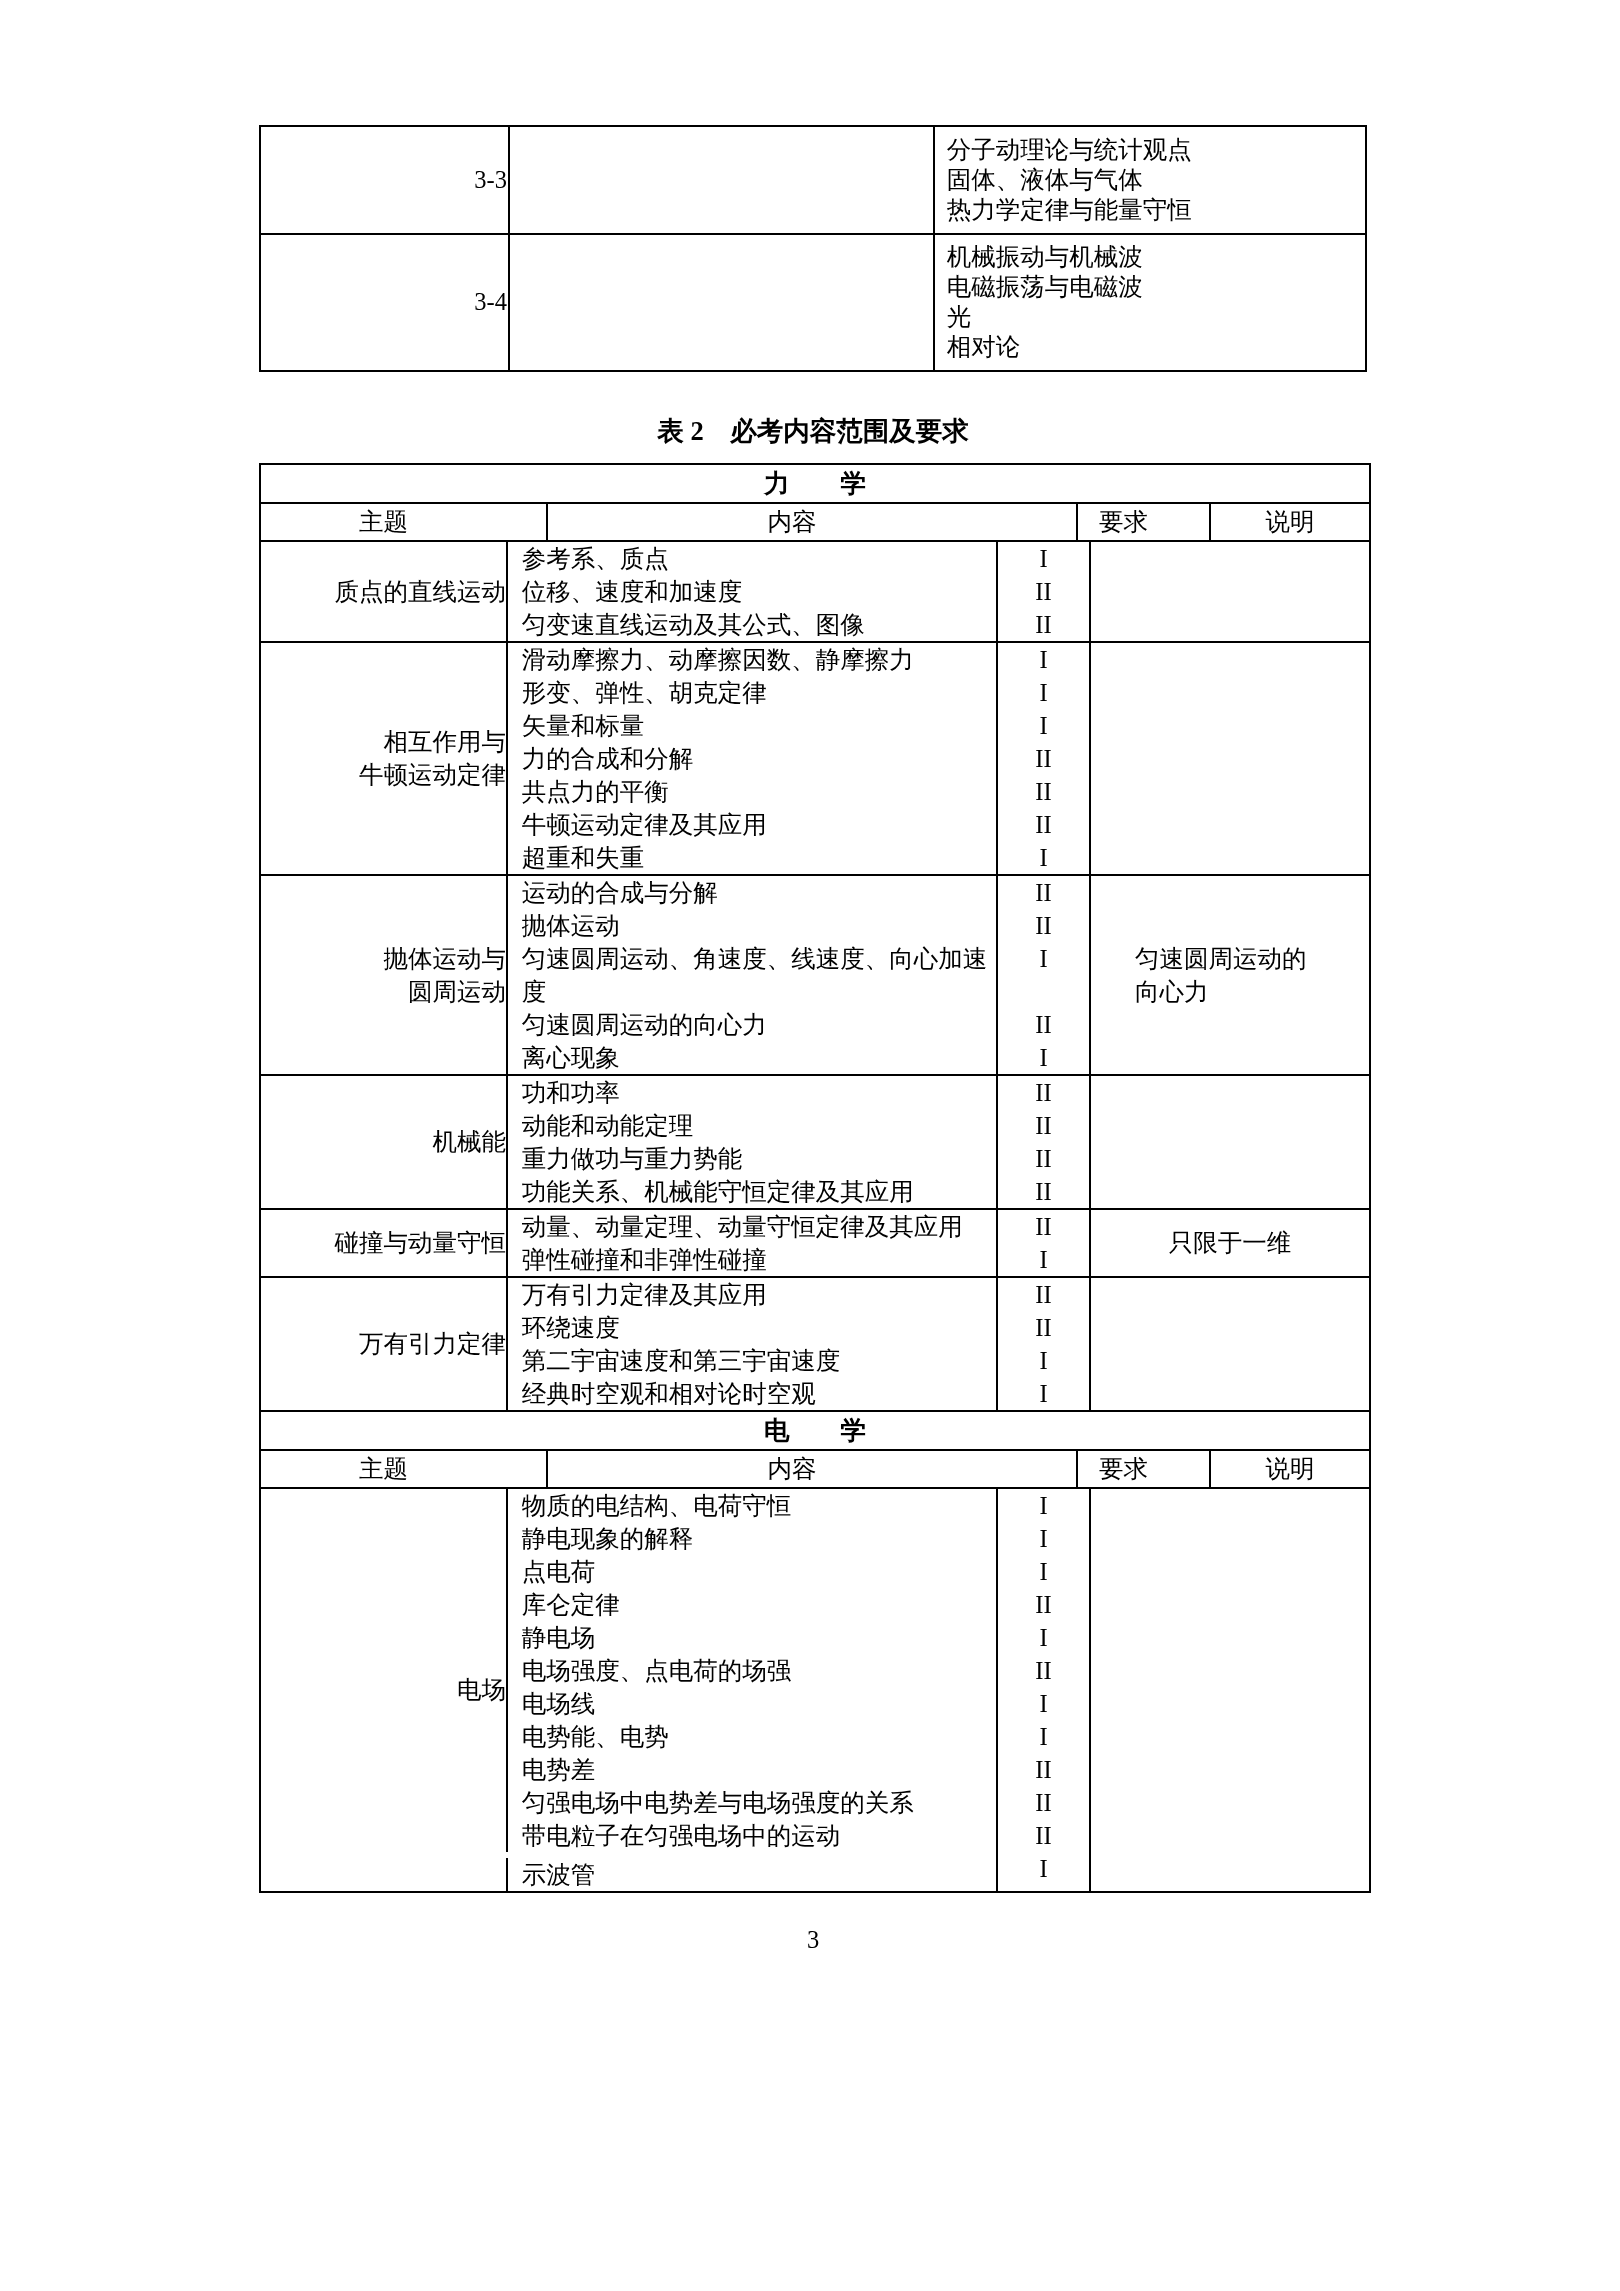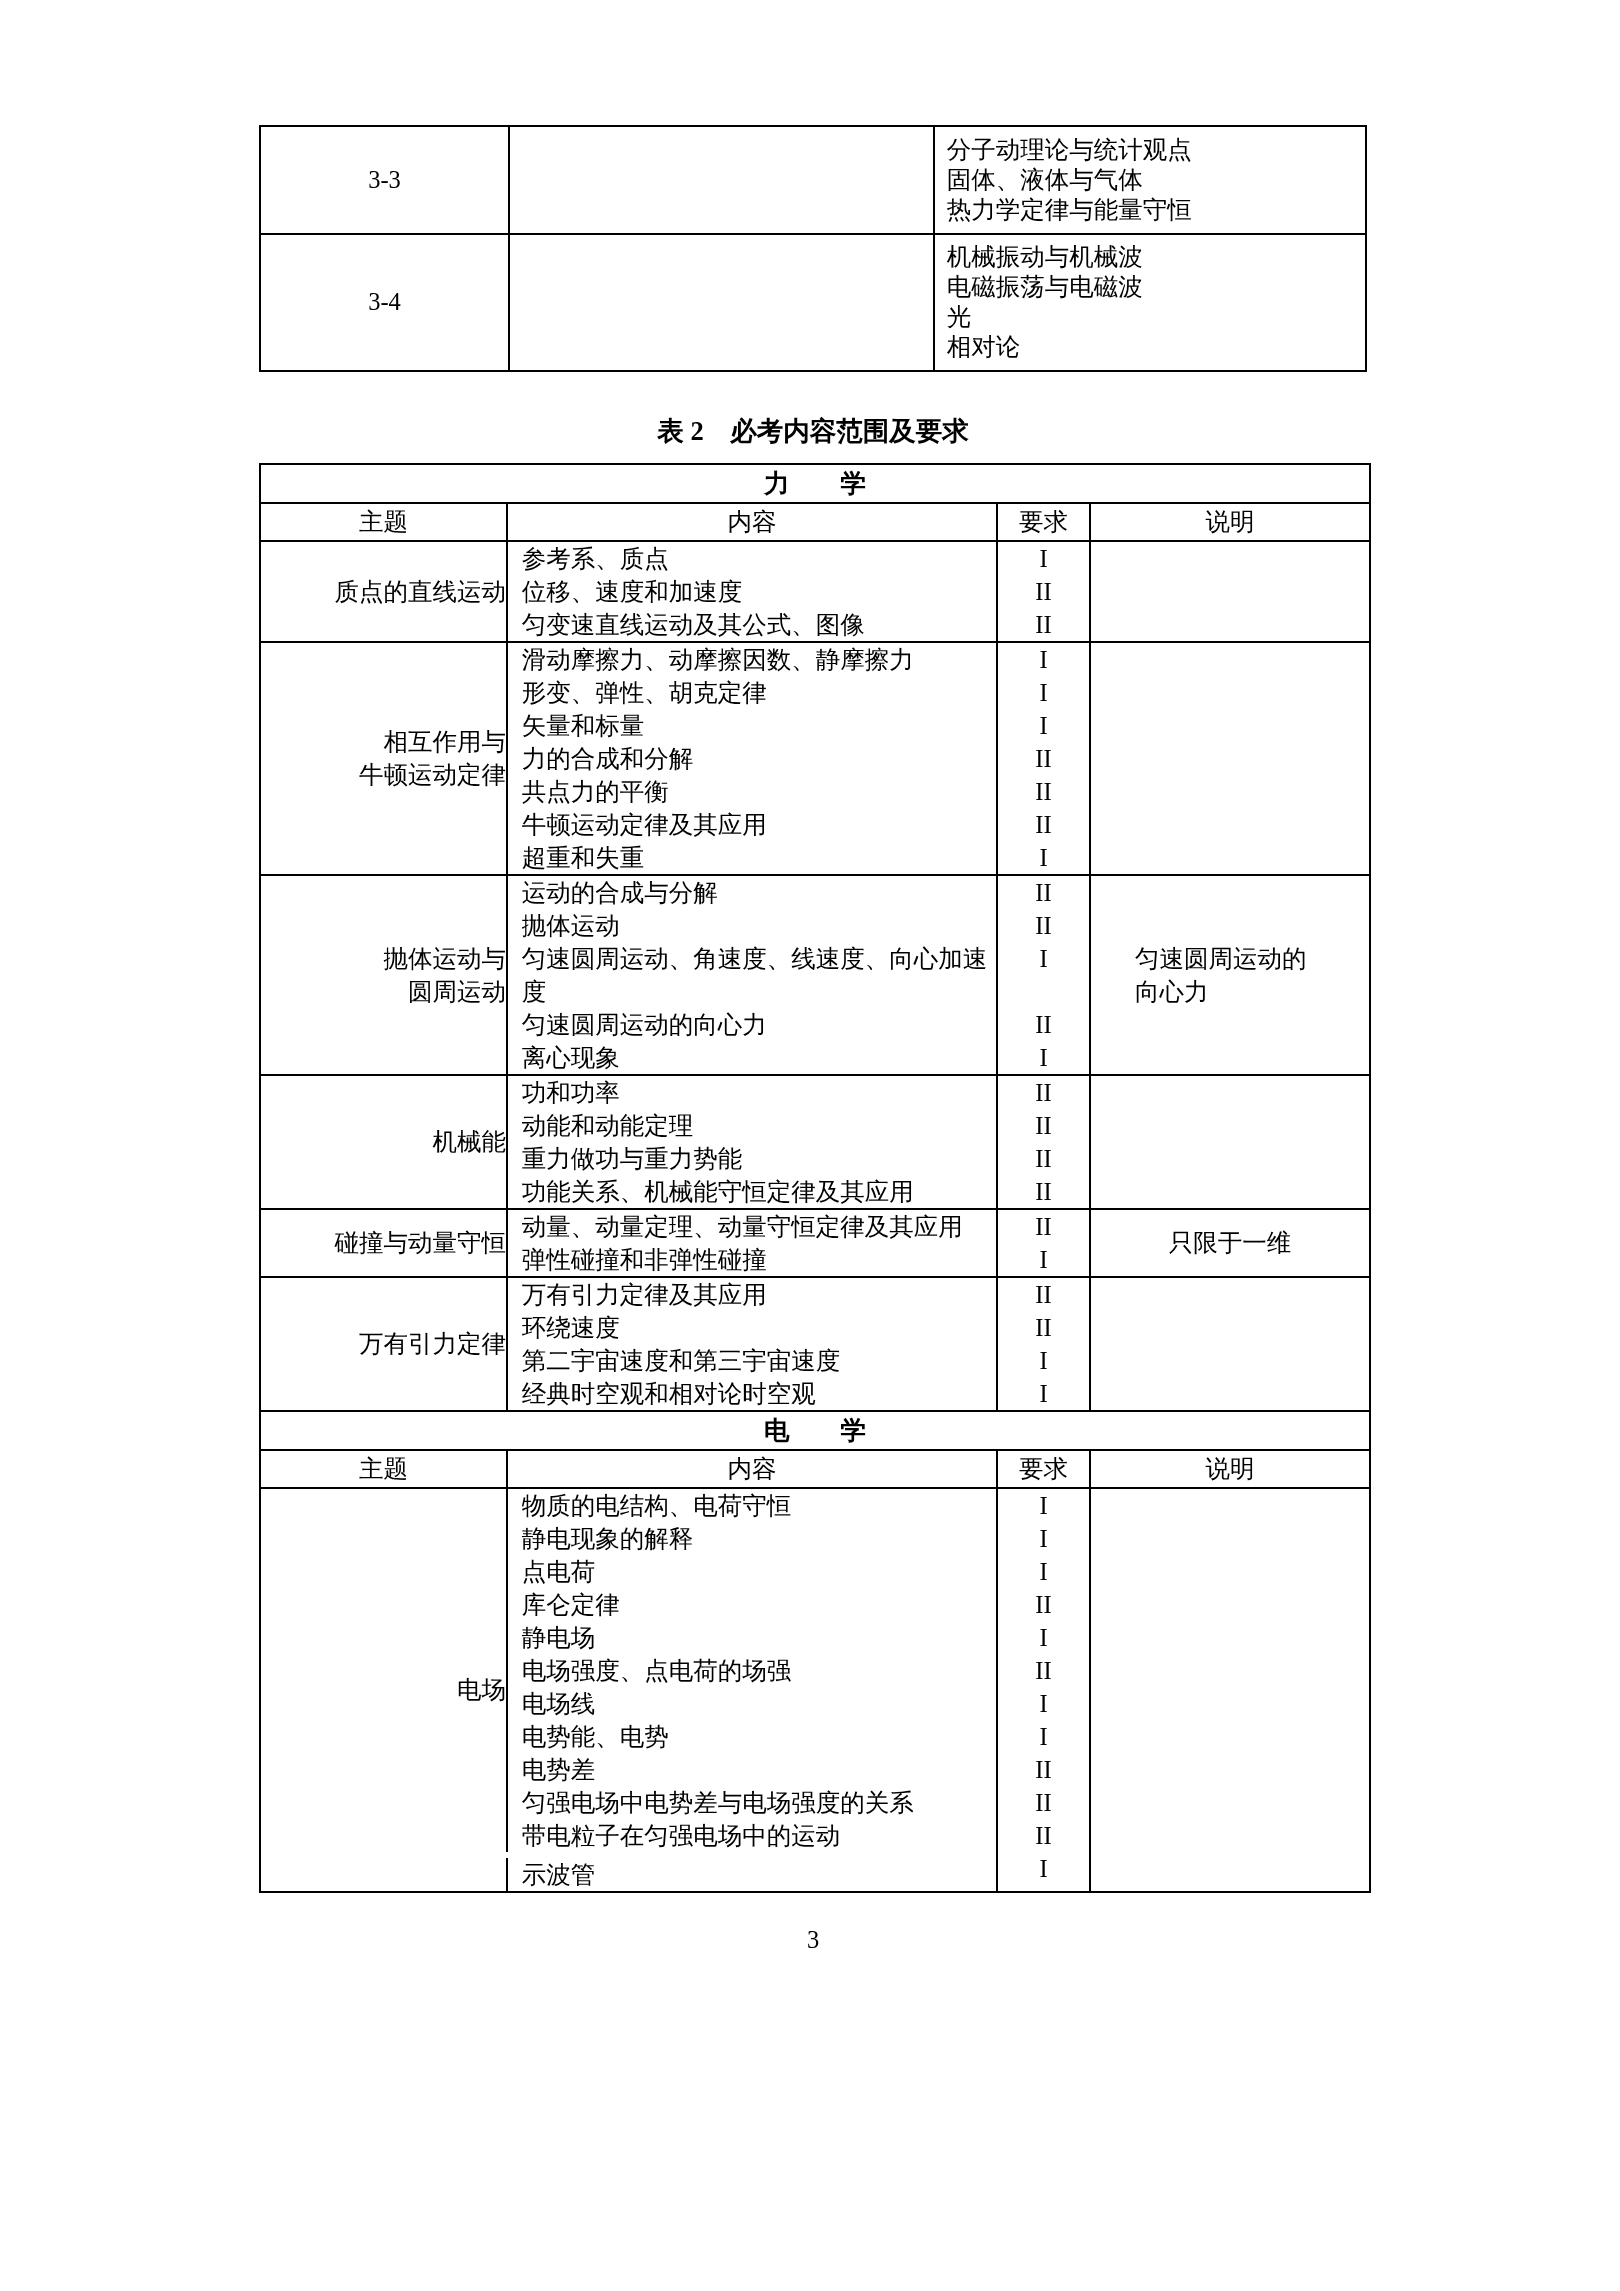--- a/index.html
+++ b/index.html
@@ -18,21 +18,21 @@
     padding-top: 125px;
   }
 
   
   table.cont-table {
     border-collapse: collapse;
     width: 100%;
     table-layout: fixed;
   }
   .cont-table td { border: 2px solid #000; vertical-align: middle; }
-  .cont-table .lvl { width: 245px; text-align: center; margin-top: 36px; }
+  .cont-table .lvl { width: 245px; text-align: right; margin-top: 36px; }
   .cont-table .mid { width: 421px; }
   .cont-table .cont { padding: 7.8px 11.8px; }
   .tline { line-height: 30px; }
 
   
   .table-title {
     text-align: center;
     font-weight: bold;
     font-size: 26.5px;
     margin: 41px 0 13.7px 0;
@@ -48,21 +48,21 @@
     text-align: center;
     font-weight: bold;
     font-size: 25.5px;
     line-height: 37px;
     border-bottom: 2px solid #000;
   }
   .grid-row {
     display: grid;
     grid-template-columns: 245px 490px 93px 1fr;
   }
-  .col-headers { border-bottom: 2px solid #000; }
+  .col-headers { border-bottom: 2px solid #000; gap: 40px; }
   .hcell { text-align: center; line-height: 36px; }
   .hcell + .hcell { border-left: 2px solid #000; }
   .topic-block { border-bottom: 2px solid #000; grid-auto-rows: auto; }
   .topic-cell {
     grid-column: 1;
     display: flex;
     flex-direction: column;
     justify-content: center;
     align-items: flex-end;
     text-align: center;

